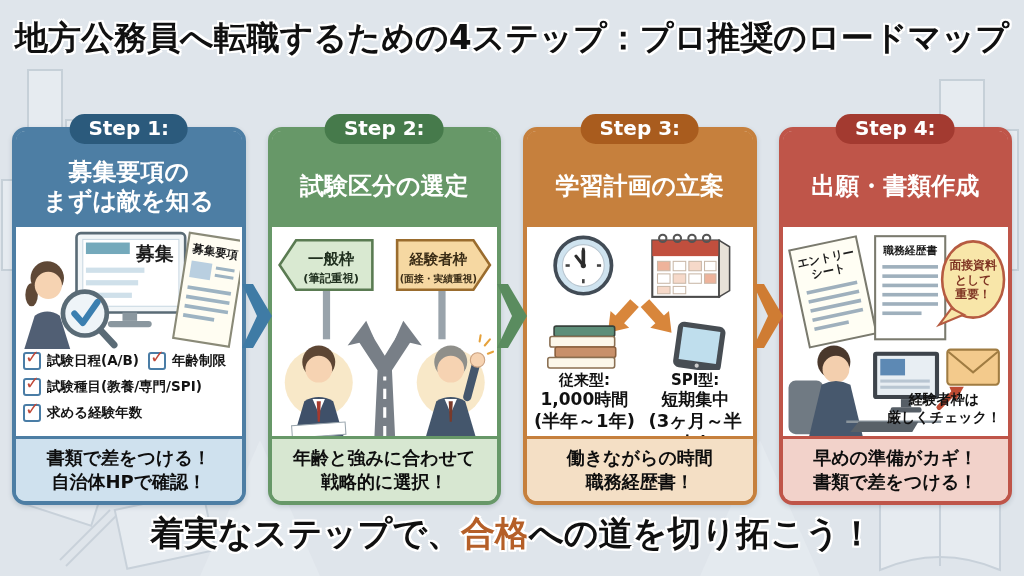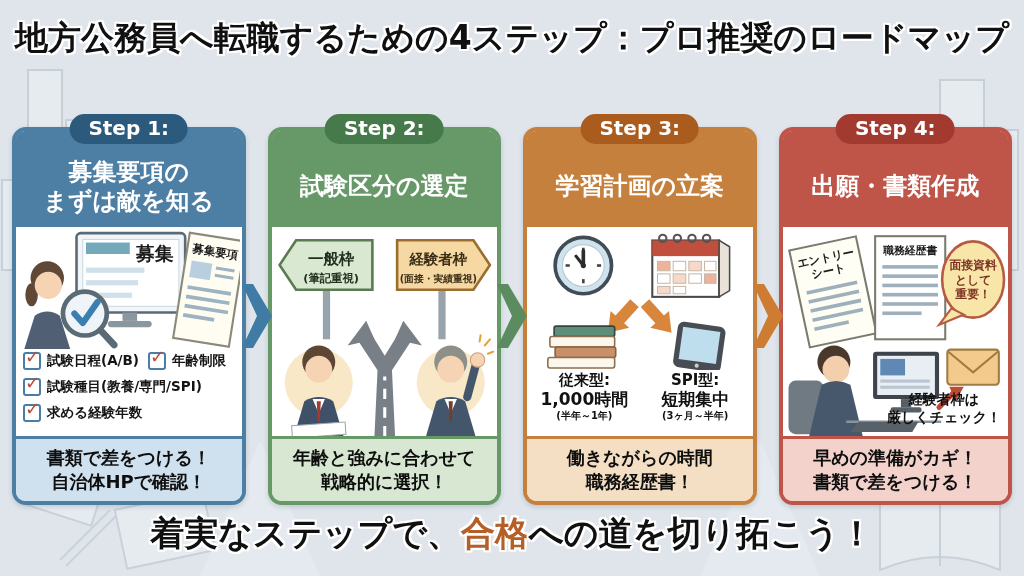--- a/index.html
+++ b/index.html
@@ -42,21 +42,21 @@
   .chk-row{display:flex;gap:9px;}
   .chk-item{display:flex;align-items:center;gap:6px;}
   .cbox{width:14px;height:14px;border:2.5px solid #4a7da6;border-radius:3px;background:#fff;
     position:relative;flex:none;}
   .tick{position:absolute;left:0px;top:-8px;color:#c04838;font-size:18px;font-weight:900;}
 
   .s3cols{display:flex;margin-top:1px;}
   .s3col{flex:1;text-align:center;font-weight:800;line-height:1.22;color:#111;}
   .s3name{font-size:15px;}
   .s3val{font-size:17px;}
-  .s3note{font-size:10px;}
+  .s3note{font-size:18px;}
 
   .s4caption{position:absolute;right:3px;bottom:10px;width:122px;text-align:center;
     font-weight:700;font-size:14px;line-height:1.3;color:#111;}
 
   .banner{position:absolute;top:511px;left:0;right:0;text-align:center;
     font-size:34px;font-weight:900;color:#101010;
     text-shadow:-2px -2px 0 #fff,2px -2px 0 #fff,-2px 2px 0 #fff,2px 2px 0 #fff,
       0 -2px 0 #fff,0 2px 0 #fff,-2px 0 0 #fff,2px 0 0 #fff;}
   .banner .hl{color:#b55f28;}
 

